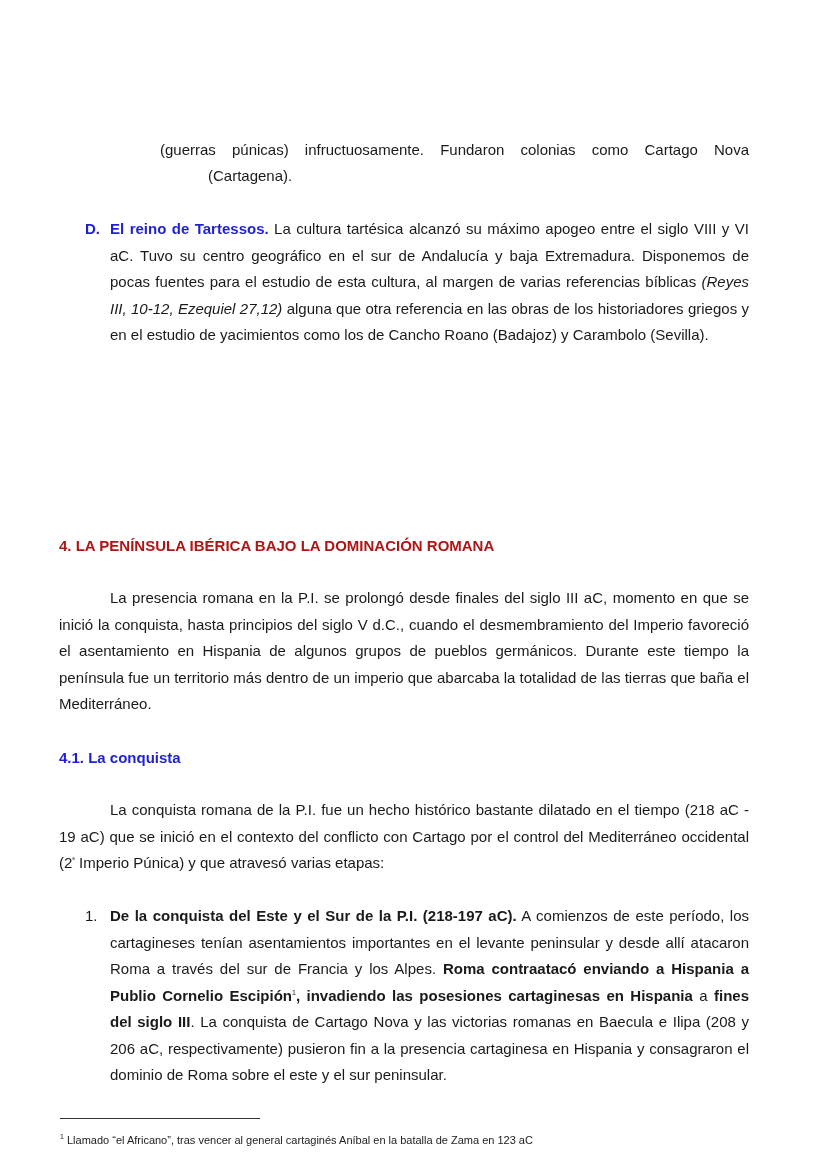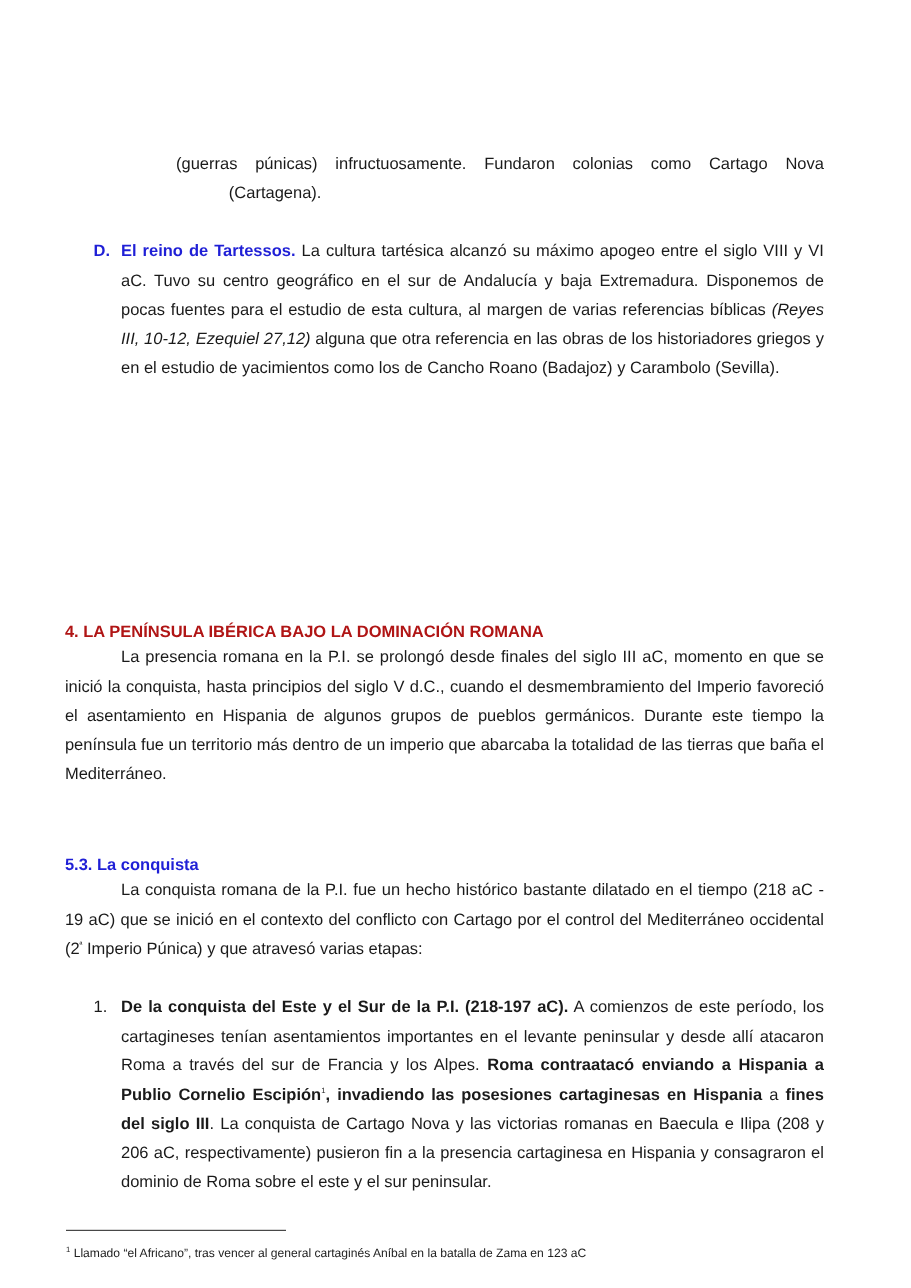--- a/index.html
+++ b/index.html
@@ -34,21 +34,20 @@
     i { font-style: italic; }
     .marker {
       position: absolute;
       line-height: 26.5px;
     }
     .heading {
       position: absolute;
       font-weight: bold;
       font-size: 15px;
       line-height: 20px;
-      margin-top: 29px;
     }
     .fn-rule {
       position: absolute;
       left: 60px;
       top: 1102px;
       width: 200px;
       height: 0;
       border-top: 1px solid #333;
     }
     .footnote {
@@ -78,21 +77,21 @@
   </p>
 
   <span class="marker blue" style="left:85px; top:200px;">D.</span>
   <p class="p last-left" style="left:110px; top:200px; width:639px;"><span class="blue">El reino de Tartessos.</span><span> La cultura tartésica alcanzó su máximo apogeo entre el siglo VIII y VI aC. Tuvo su centro geográfico en el sur de Andalucía y baja Extremadura. Disponemos de pocas fuentes para el estudio de esta cultura, al margen de varias referencias bíblicas </span><i>(Reyes III, 10-12, Ezequiel 27,12)</i><span>  alguna que otra referencia en las obras de los historiadores griegos y en el estudio de yacimientos como los de Cancho Roano (Badajoz) y Carambolo (Sevilla).</span></p>
 
 
   <div class="heading red" style="left:59px; top:520px;">4. LA PENÍNSULA IBÉRICA BAJO LA DOMINACIÓN ROMANA</div>
 
   <p class="p last-left" style="left:59px; top:569px; width:690px; text-indent:51px;"><span>La presencia romana en la P.I. se prolongó desde finales del siglo III aC, momento en que se inició la conquista, hasta principios del siglo V d.C., cuando el desmembramiento del Imperio favoreció el asentamiento en Hispania de algunos grupos de pueblos germánicos. Durante este tiempo la península fue un territorio más dentro de un imperio que abarcaba la totalidad de las tierras que baña el Mediterráneo.</span></p>
 
-  <div class="heading blue" style="left:59px; top:732px;">5.3. La conquista</div>
+  <div class="heading blue" style="left:59px; top:732px;">4.1. La conquista</div>
 
   <p class="p last-left" style="left:59px; top:781px; width:690px; text-indent:51px;"><span>La conquista romana de la P.I. fue un hecho histórico bastante dilatado en el tiempo (218 aC - 19 aC) que se inició en el contexto del conflicto con Cartago por el control del Mediterráneo occidental (2</span><sup>ª</sup><span> Imperio Púnica) y que atravesó varias etapas:</span></p>
 
   <span class="marker" style="left:85px; top:887px;">1.</span>
   <p class="p last-left" style="left:110px; top:887px; width:639px;"><b>De la conquista del Este y el Sur de la P.I. (218-197 aC).</b><span> A comienzos de este período, los cartagineses tenían asentamientos importantes en el levante peninsular y desde allí atacaron Roma a través del sur de Francia y los Alpes. </span><b>Roma contraatacó enviando a Hispania a Publio Cornelio Escipión</b><sup>1</sup><b>, invadiendo las posesiones cartaginesas en Hispania</b><span> a </span><b>fines del siglo III</b><span>. La conquista de Cartago Nova y las victorias romanas en Baecula e Ilipa (208 y 206 aC, respectivamente) pusieron fin a la presencia cartaginesa en Hispania y consagraron el dominio de Roma sobre el este y el sur peninsular.</span></p>
 
   <div class="fn-rule"></div>
   <div class="footnote"><sup>1</sup><span> Llamado  “el Africano”, tras vencer al general cartaginés Aníbal en la batalla de Zama en 123 aC</span></div>
 
 </div>

